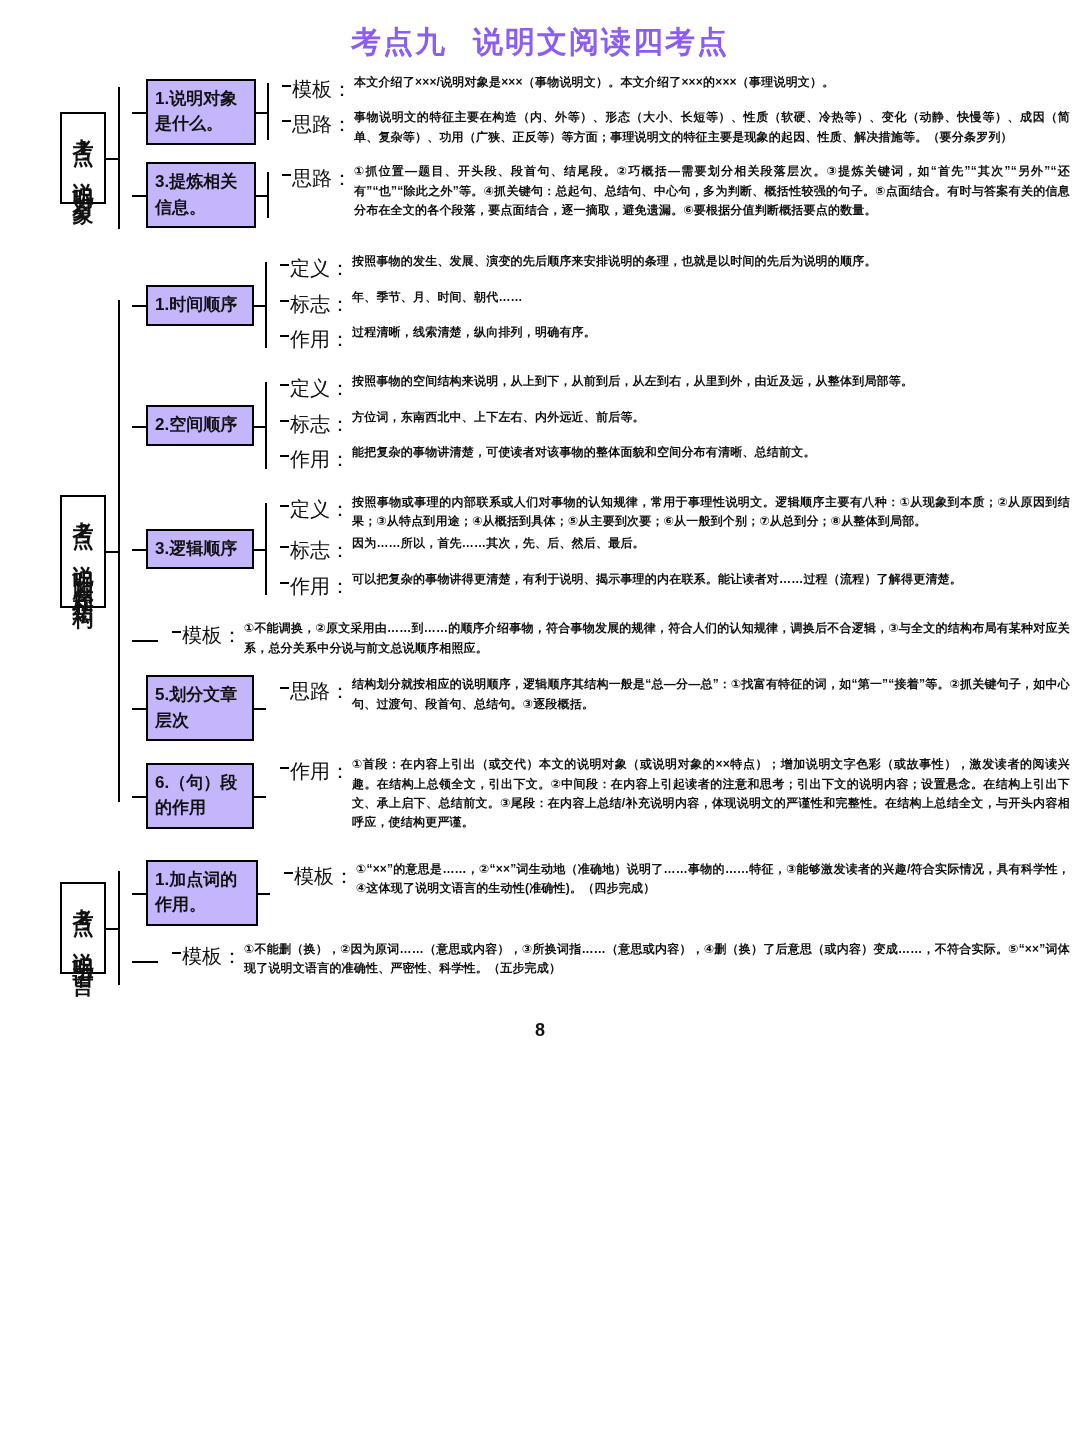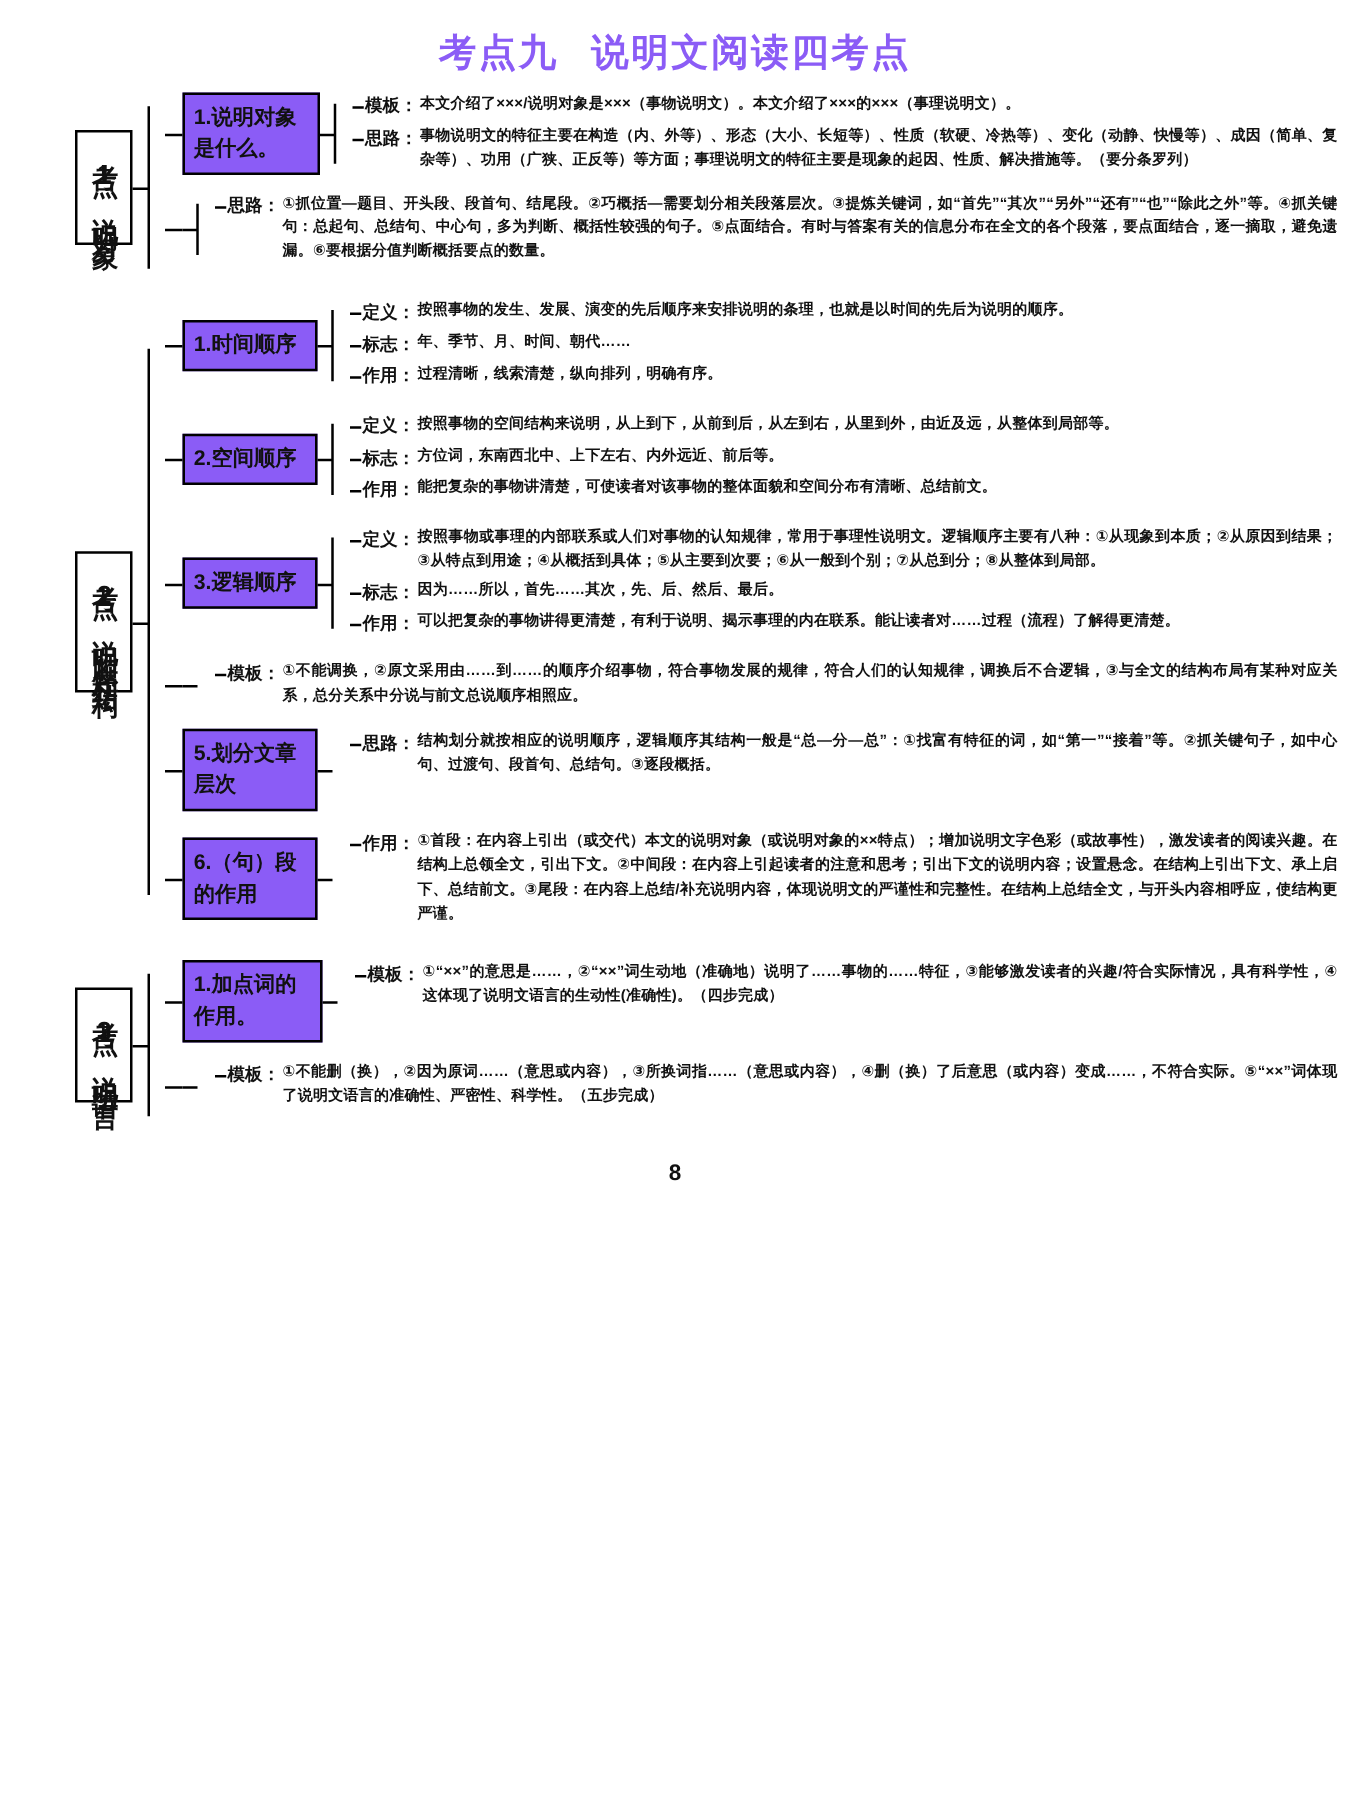--- a/index.html
+++ b/index.html
@@ -107,21 +107,21 @@
   }
 
   .topic {
     flex: 0 0 112px;
     border: 2.5px solid #000;
     padding: 5px 6px 6px 7px;
     font-size: 17px;
     font-weight: bold;
     line-height: 1.5;
     align-self: center;
-    background: #8b5cf6;
+    background: #c4b5fd;
   }
 
   
   .tbracket {
     flex: 0 0 24px;
     position: relative;
     align-self: stretch;
   }
   .tbracket::before {
     content: "";
@@ -162,22 +162,22 @@
     position: absolute;
     left: 0;
     top: 12px;
     width: 9px;
     height: 2px;
     background: #000;
   }
 
   .dkey {
     flex: 0 0 auto;
-    font-size: 14px;
-    font-weight: bold;
+    font-size: 20px;
+    font-weight: normal;
     white-space: nowrap;
     line-height: 1.62;
     padding-right: 2px;
   }
   .dkey::after { content: "："; }
   .dbody {
     flex: 1 1 auto;
     font-size: 12px;
     font-weight: bold;
     line-height: 1.62;
@@ -232,20 +232,21 @@
           <div class="detail">
             <div class="tick"></div>
             <div class="dkey">思路</div>
             <div class="dbody">事物说明文的特征主要在构造（内、外等）、形态（大小、长短等）、性质（软硬、冷热等）、变化（动静、快慢等）、成因（简单、复杂等）、功用（广狭、正反等）等方面；事理说明文的特征主要是现象的起因、性质、解决措施等。（要分条罗列）</div>
           </div>
         </div>
       </div>
 
       <div class="row gap-top gap-bot">
         <div class="stub"></div>
+        <div class="topic">3.提炼相关信息。</div>
         <div class="tbracket"></div>
         <div class="details">
           <div class="detail">
             <div class="tick"></div>
             <div class="dkey">思路</div>
             <div class="dbody">①抓位置—题目、开头段、段首句、结尾段。②巧概括—需要划分相关段落层次。③提炼关键词，如“首先”“其次”“另外”“还有”“也”“除此之外”等。④抓关键句：总起句、总结句、中心句，多为判断、概括性较强的句子。⑤点面结合。有时与答案有关的信息分布在全文的各个段落，要点面结合，逐一摘取，避免遗漏。⑥要根据分值判断概括要点的数量。</div>
           </div>
         </div>
       </div>
 

